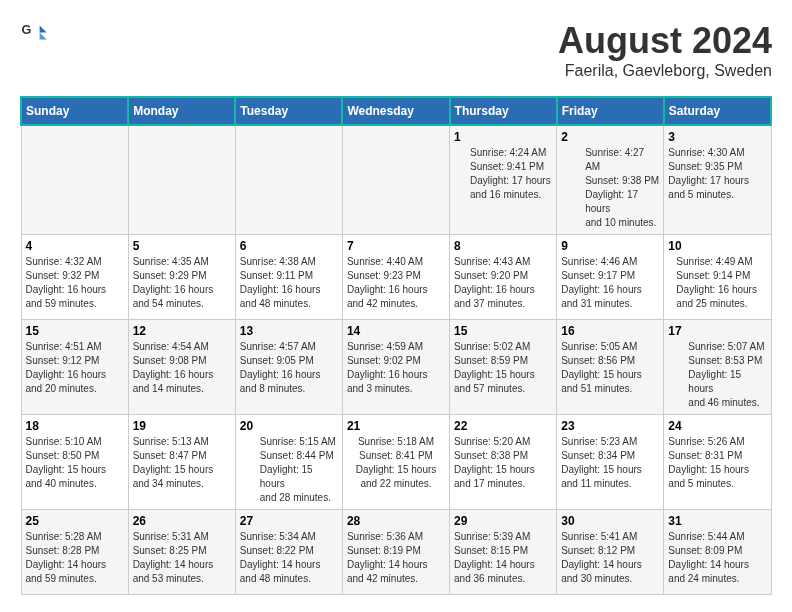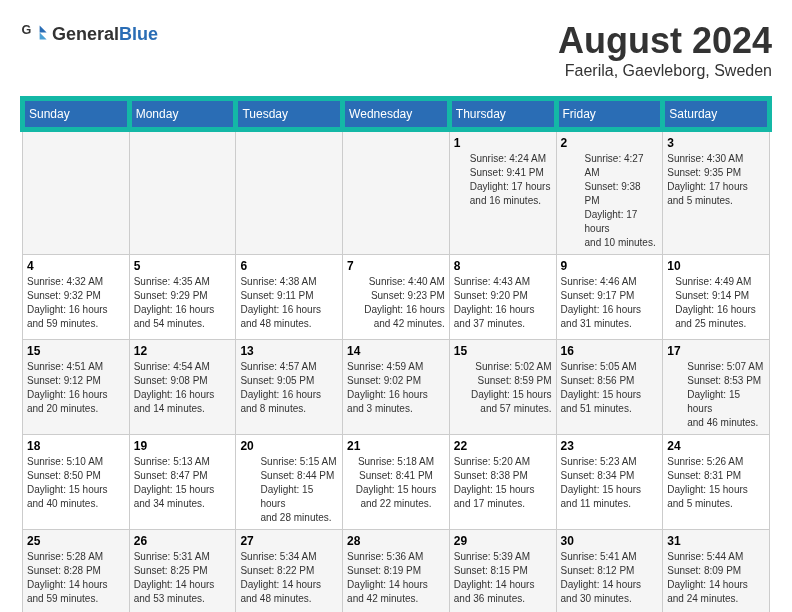--- a/index.html
+++ b/index.html
@@ -43,22 +43,22 @@
       font-size: 11px;
     }
     thead tr {
       background-color: #2a6db5;
       color: #fff;
     }
     thead th {
       padding: 6px 4px;
       text-align: left;
       font-size: 12px;
-      font-weight: normal;
-      border: 5px solid #14b8a6;
+      font-weight: bold;
+      border: 2px solid #14b8a6;
     }
     tbody tr {
       vertical-align: top;
     }
     tbody td {
       border: 1px solid #ccc;
       padding: 4px;
       min-height: 80px;
       height: 85px;
       width: calc(100% / 7);
@@ -87,23 +87,20 @@
 </head>
 <body>
 
 <div class="header">
   <div class="logo">
     <svg class="logo-icon" viewBox="0 0 40 40">
       <text x="2" y="20" font-size="18" font-weight="bold" fill="#333">G</text>
       <polygon points="28,8 38,18 28,18" fill="#2a6db5"></polygon>
       <polygon points="28,18 38,28 28,28" fill="#4a9fd5"></polygon>
     </svg>
-    <div>
-      <span style="font-size:18px;font-weight:bold;color:#333;">General</span><span style="font-size:18px;font-weight:bold;color:#2a6db5;">Blue</span>
-    </div>
   </div>
   <div class="title-block">
     <div class="month-year">August 2024</div>
     <div class="location">Faerila, Gaevleborg, Sweden</div>
   </div>
 </div>
 
 <table>
   <thead>
     <tr>
@@ -161,21 +158,21 @@
         </td>
         <td>
           <span class="day-number">6</span>
           <div class="day-info" style="white-space: pre-line;">Sunrise: 4:38 AM
 Sunset: 9:11 PM
 Daylight: 16 hours
 and 48 minutes.</div>
         </td>
         <td>
           <span class="day-number">7</span>
-          <div class="day-info" style="white-space: pre-line; text-align: right;">Sunrise: 4:40 AM
+          <div class="day-info" style="white-space: pre-line;">Sunrise: 4:40 AM
 Sunset: 9:23 PM
 Daylight: 16 hours
 and 42 minutes.</div>
         </td>
         <td>
           <span class="day-number">8</span>
           <div class="day-info" style="white-space: pre-line;">Sunrise: 4:43 AM
 Sunset: 9:20 PM
 Daylight: 16 hours
 and 37 minutes.</div>
@@ -219,21 +216,21 @@
         </td>
         <td>
           <span class="day-number">14</span>
           <div class="day-info" style="white-space: pre-line;">Sunrise: 4:59 AM
 Sunset: 9:02 PM
 Daylight: 16 hours
 and 3 minutes.</div>
         </td>
         <td>
           <span class="day-number">15</span>
-          <div class="day-info" style="white-space: pre-line; text-align: right;">Sunrise: 5:02 AM
+          <div class="day-info" style="white-space: pre-line;">Sunrise: 5:02 AM
 Sunset: 8:59 PM
 Daylight: 15 hours
 and 57 minutes.</div>
         </td>
         <td>
           <span class="day-number">16</span>
           <div class="day-info" style="white-space: pre-line;">Sunrise: 5:05 AM
 Sunset: 8:56 PM
 Daylight: 15 hours
 and 51 minutes.</div>

